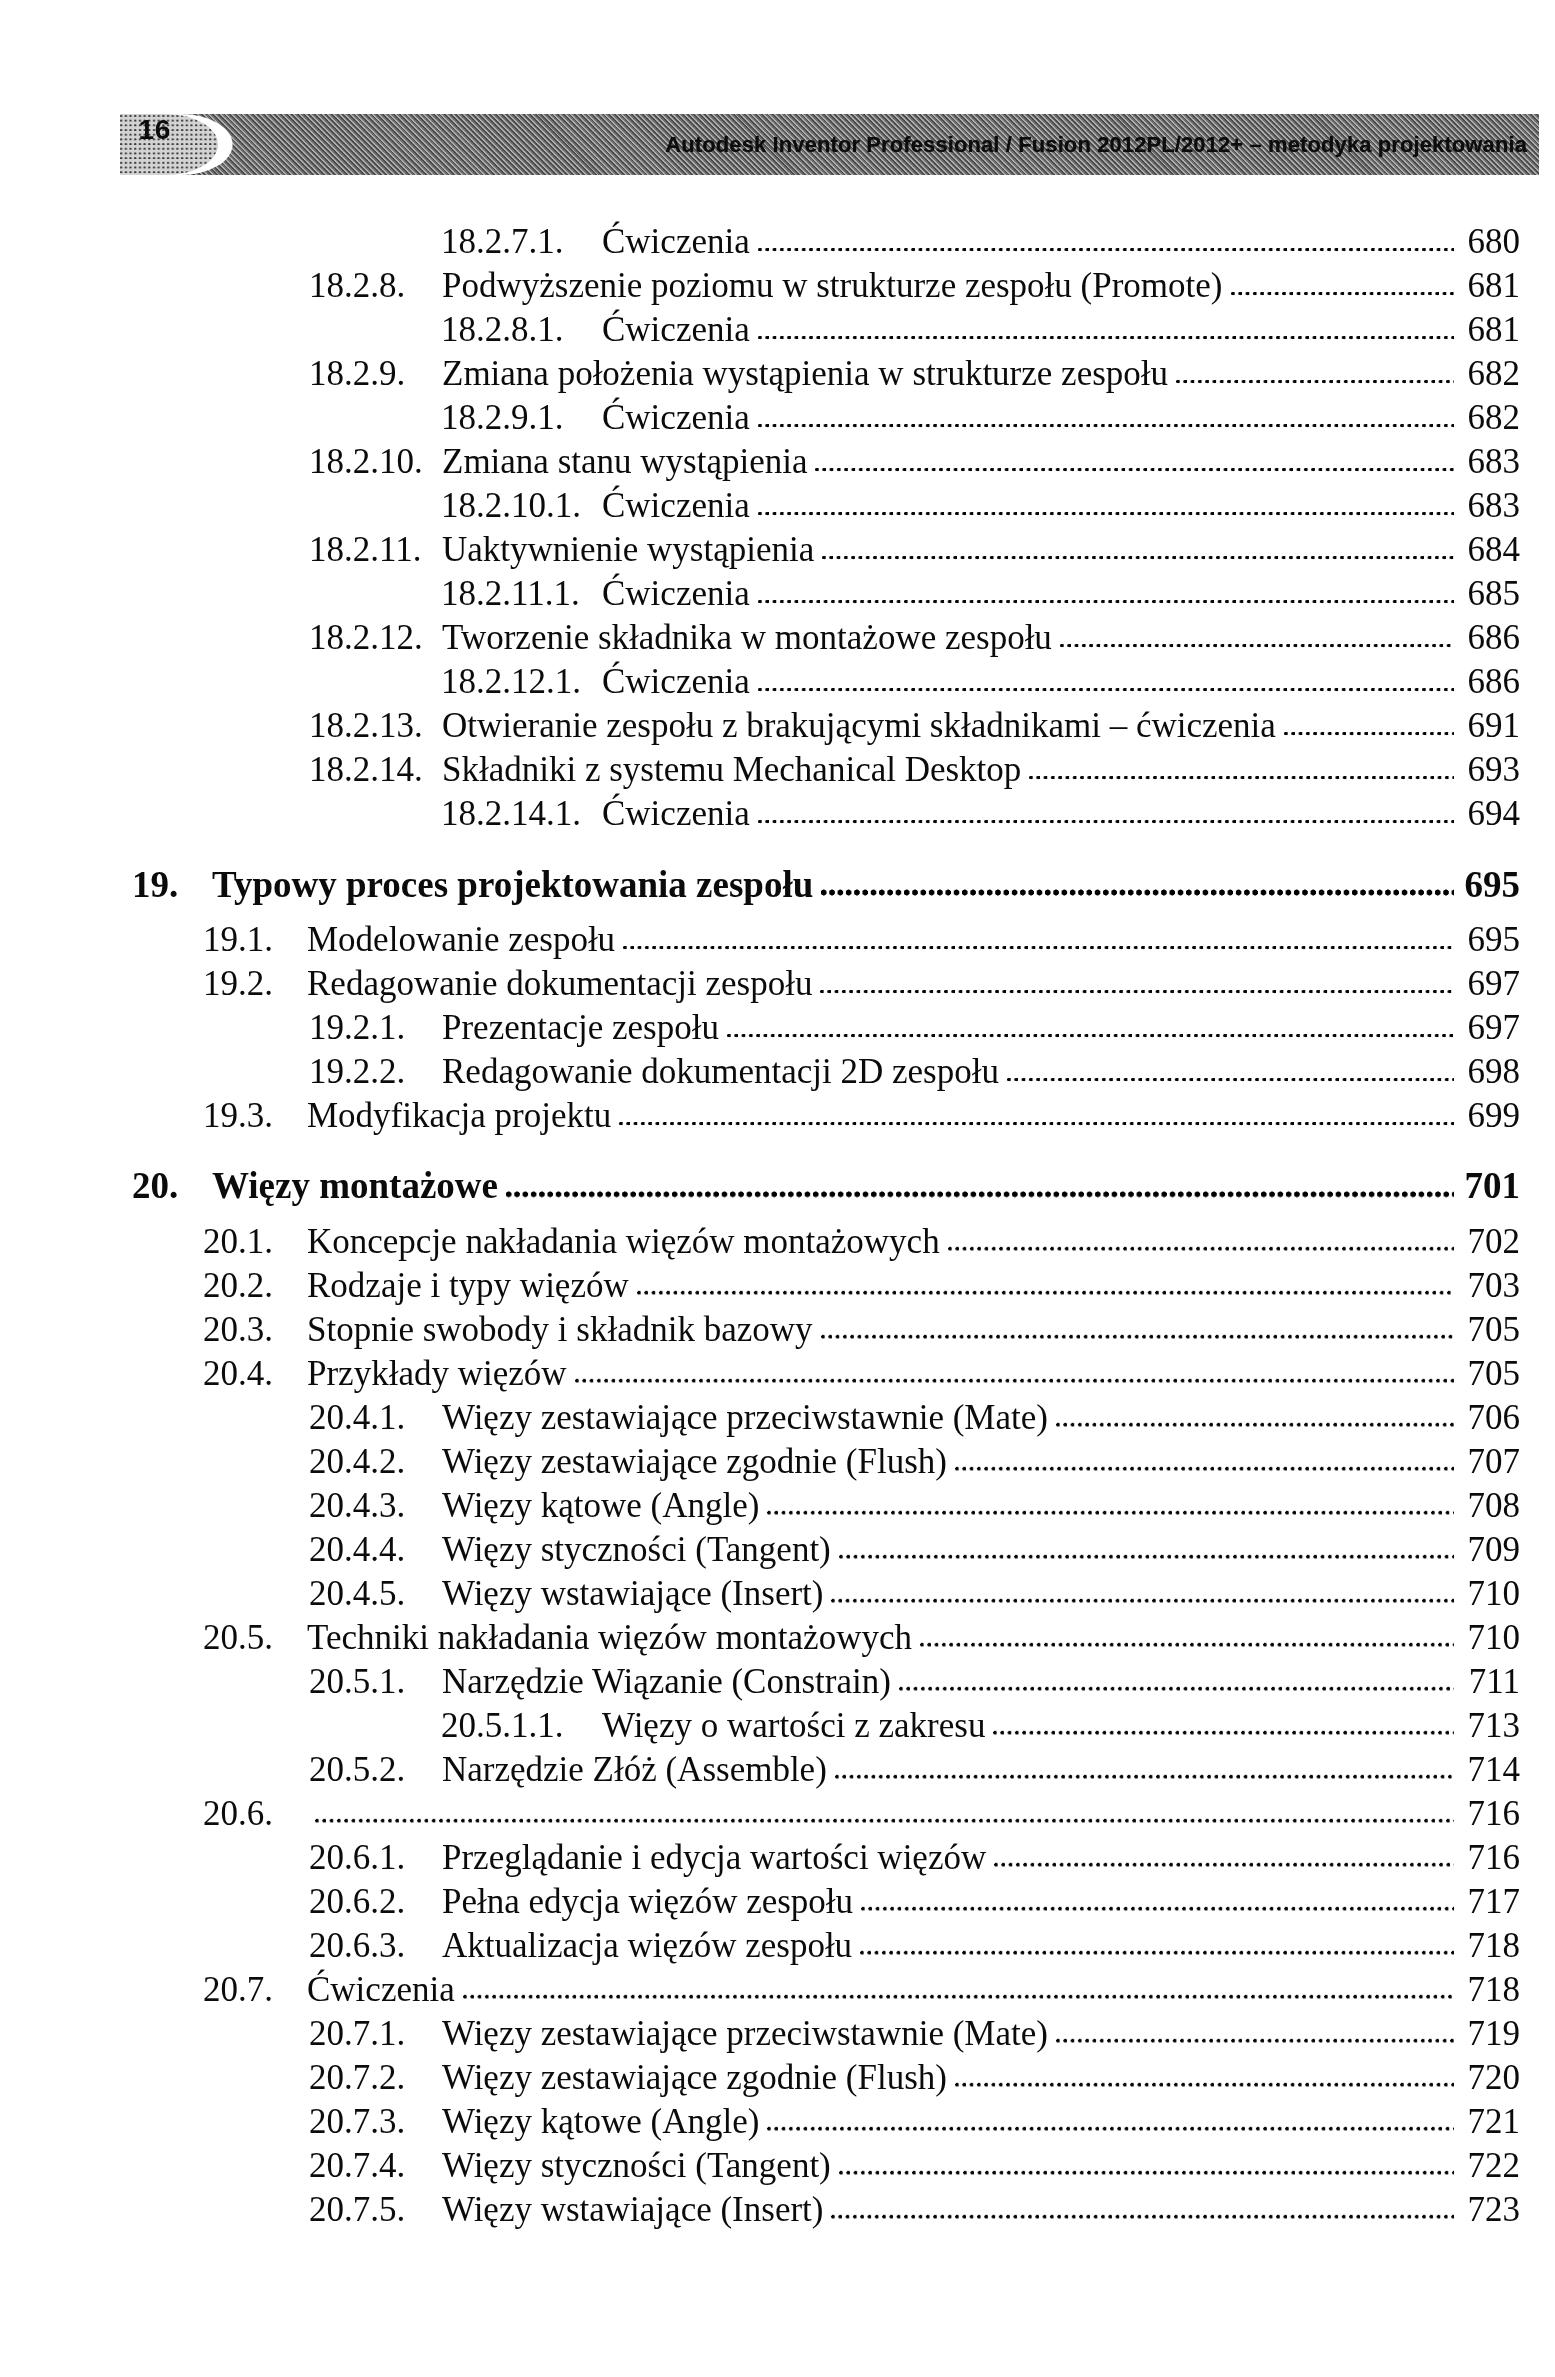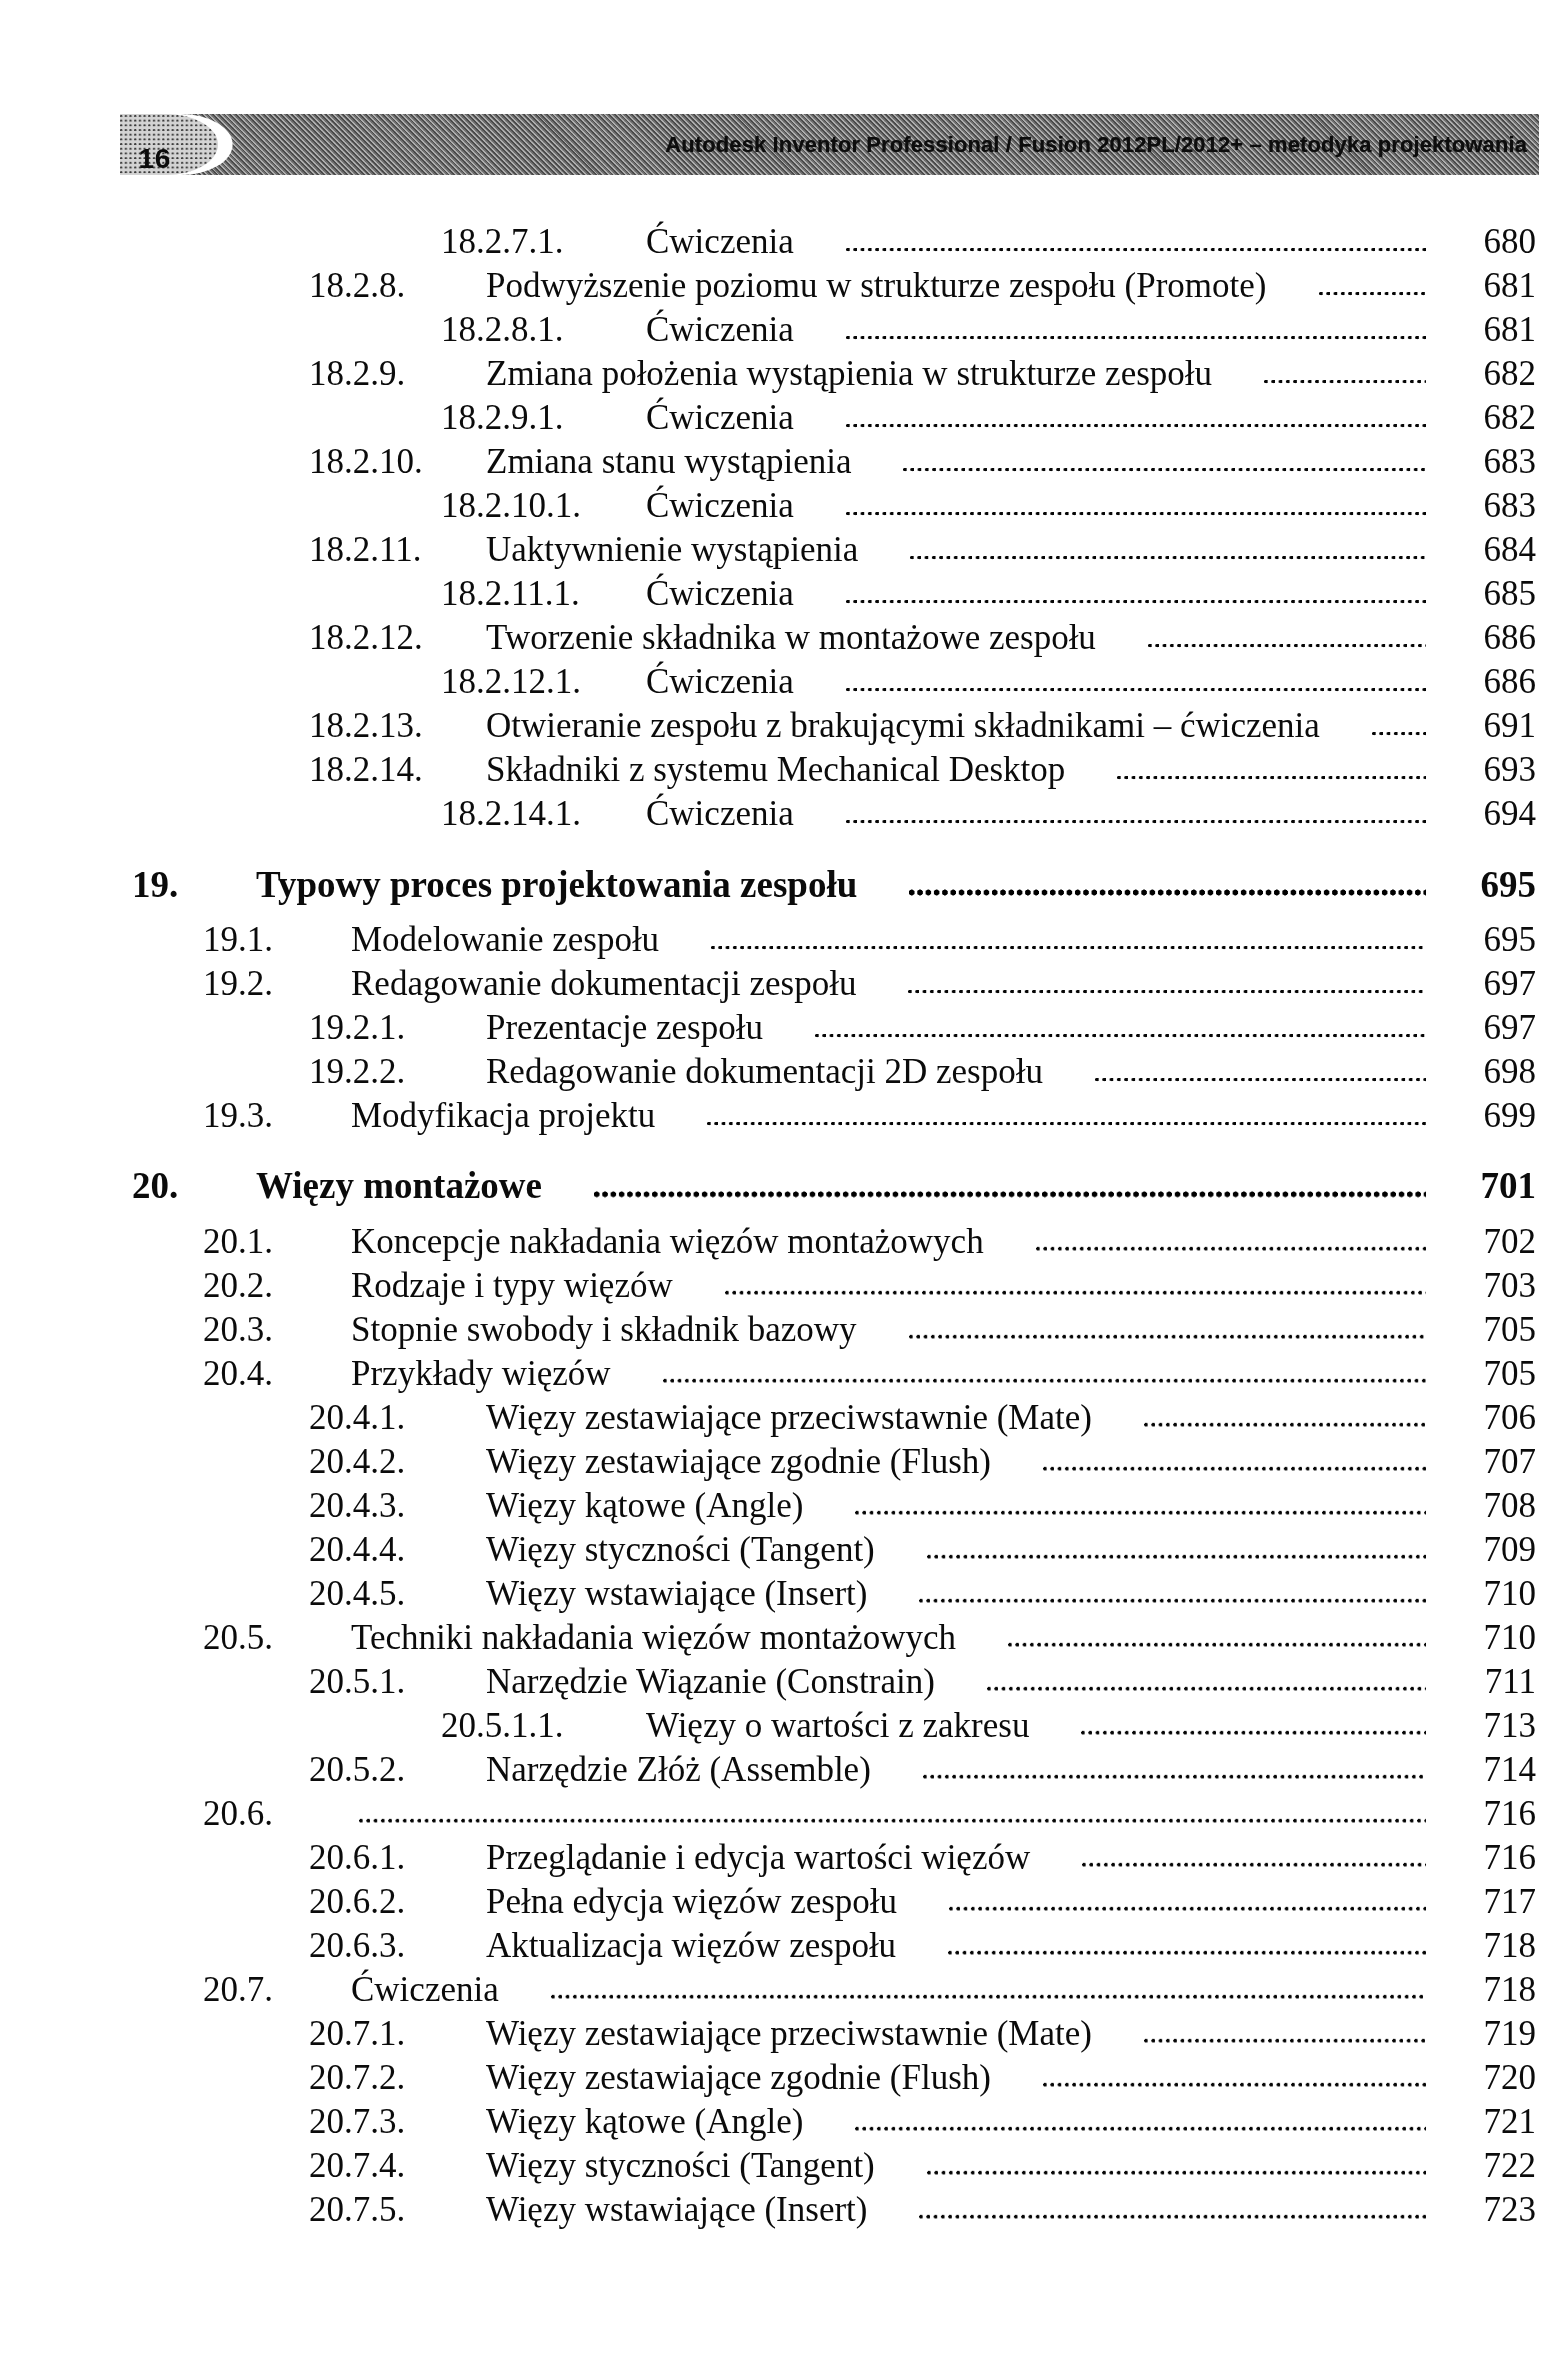--- a/index.html
+++ b/index.html
@@ -27,34 +27,34 @@
     letter-spacing:0.1px; white-space:nowrap;
     text-shadow:0 0 0.7px rgba(0,0,0,0.55);
   }
   .tab {
     position:absolute; left:0; top:0; bottom:0; width:98px; z-index:2;
     background-color:#d3d3d3;
     background-image:radial-gradient(circle at 1.3px 2px, rgba(35,35,35,0.88) 0.9px, transparent 1.3px);
     background-size:4.7px 4.7px;
     border-radius:0 53px 53px 0 / 0 31px 31px 0;
     box-shadow:14.6px 0 0 0 #ffffff;
-    display:flex; align-items:flex-end;
+    display:flex; align-items:flex-start;
   }
   .pageno {
     margin-left:18.6px;
     font-family:"Liberation Sans", sans-serif;
     font-weight:bold; font-size:28px; color:#0c0c0c; letter-spacing:0.7px;
   }
 
   
   .toc { position:absolute; top:220px; left:0; right:0; }
   .row {
     display:flex; align-items:baseline;
     line-height:44px; font-size:35px;
-    padding-right:20px; white-space:nowrap;gap:44px;
+    padding-right:36px; white-space:nowrap;
   }
   .row .num   { flex:0 0 auto; }
   .row .title { flex:0 1 auto; }
   .row .dots  {
     flex:1 1 0; height:7.3px; margin:0 5.3px -1.3px 8px;
     background-image:radial-gradient(circle at 2px 3.7px, #050505 1.7px, transparent 2.1px);
     background-size:7.3px 7.3px; background-repeat:repeat-x;
     background-position:left bottom;
   }
   .row .pg { flex:0 0 auto; min-width:61px; text-align:right; }

